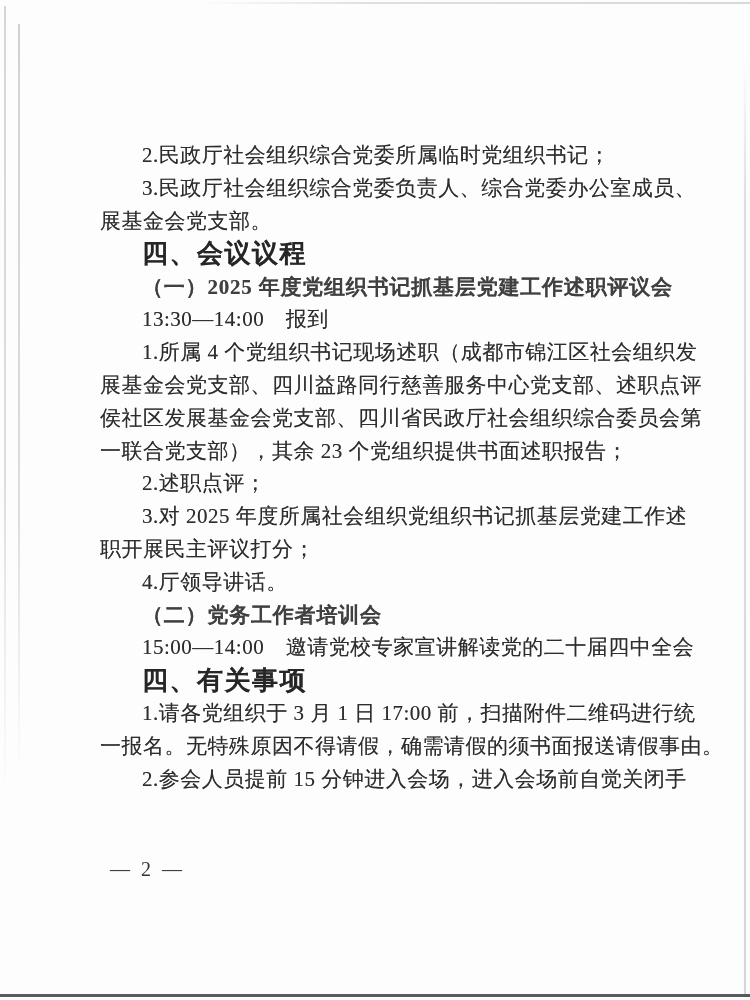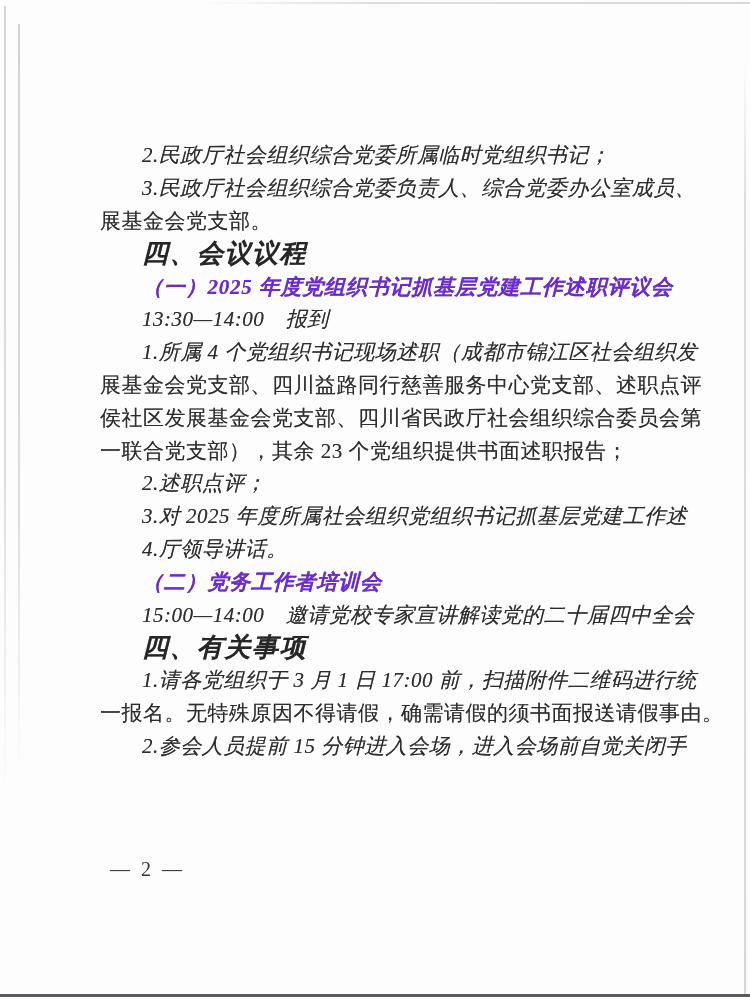--- a/index.html
+++ b/index.html
@@ -49,32 +49,32 @@
     height: 32.8px;
     display: flex;
     align-items: center;
     font-family: "Liberation Serif", "DejaVu Serif", serif;
     font-size: 21px;
     color: #2d2d2d;
     letter-spacing: 0.5px;
     white-space: pre;
     text-shadow: 0 0 0.6px rgba(45,45,45,0.55);
   }
-  .indent { padding-left: 42px; font-style: italic; }
+  .indent { padding-left: 42px; }
   .heading {
     font-family: "Liberation Sans", "DejaVu Sans", sans-serif;
     font-weight: bold;
     letter-spacing: 1.5px;
     font-size: 26px;
     color: #262626;
   }
   .subheading {
     font-weight: bold;
     letter-spacing: 0.8px;
-    color: #6d28d9;
+    color: #404040;
   }
   .page-number {
     position: absolute;
     left: 110px;
     top: 858px;
     font-family: "Liberation Serif", "DejaVu Serif", serif;
     font-size: 20px;
     color: #333;
     letter-spacing: 3px;
     white-space: pre;
@@ -97,20 +97,21 @@
     <div class="line">展基金会党支部。</div>
     <div class="line indent heading">四、会议议程</div>
     <div class="line indent subheading">（一）2025 年度党组织书记抓基层党建工作述职评议会</div>
     <div class="line indent">13:30—14:00　报到</div>
     <div class="line indent">1.所属 4 个党组织书记现场述职（成都市锦江区社会组织发</div>
     <div class="line">展基金会党支部、四川益路同行慈善服务中心党支部、述职点评</div>
     <div class="line">侯社区发展基金会党支部、四川省民政厅社会组织综合委员会第</div>
     <div class="line">一联合党支部），其余 23 个党组织提供书面述职报告；</div>
     <div class="line indent">2.述职点评；</div>
     <div class="line indent">3.对 2025 年度所属社会组织党组织书记抓基层党建工作述</div>
+    <div class="line">职开展民主评议打分；</div>
     <div class="line indent">4.厅领导讲话。</div>
     <div class="line indent subheading">（二）党务工作者培训会</div>
     <div class="line indent">15:00—14:00　邀请党校专家宣讲解读党的二十届四中全会</div>
     <div class="line indent heading">四、有关事项</div>
     <div class="line indent">1.请各党组织于 3 月 1 日 17:00 前，扫描附件二维码进行统</div>
     <div class="line">一报名。无特殊原因不得请假，确需请假的须书面报送请假事由。</div>
     <div class="line indent">2.参会人员提前 15 分钟进入会场，进入会场前自觉关闭手</div>
   </div>
 
   <div class="page-number">— 2 —</div>

